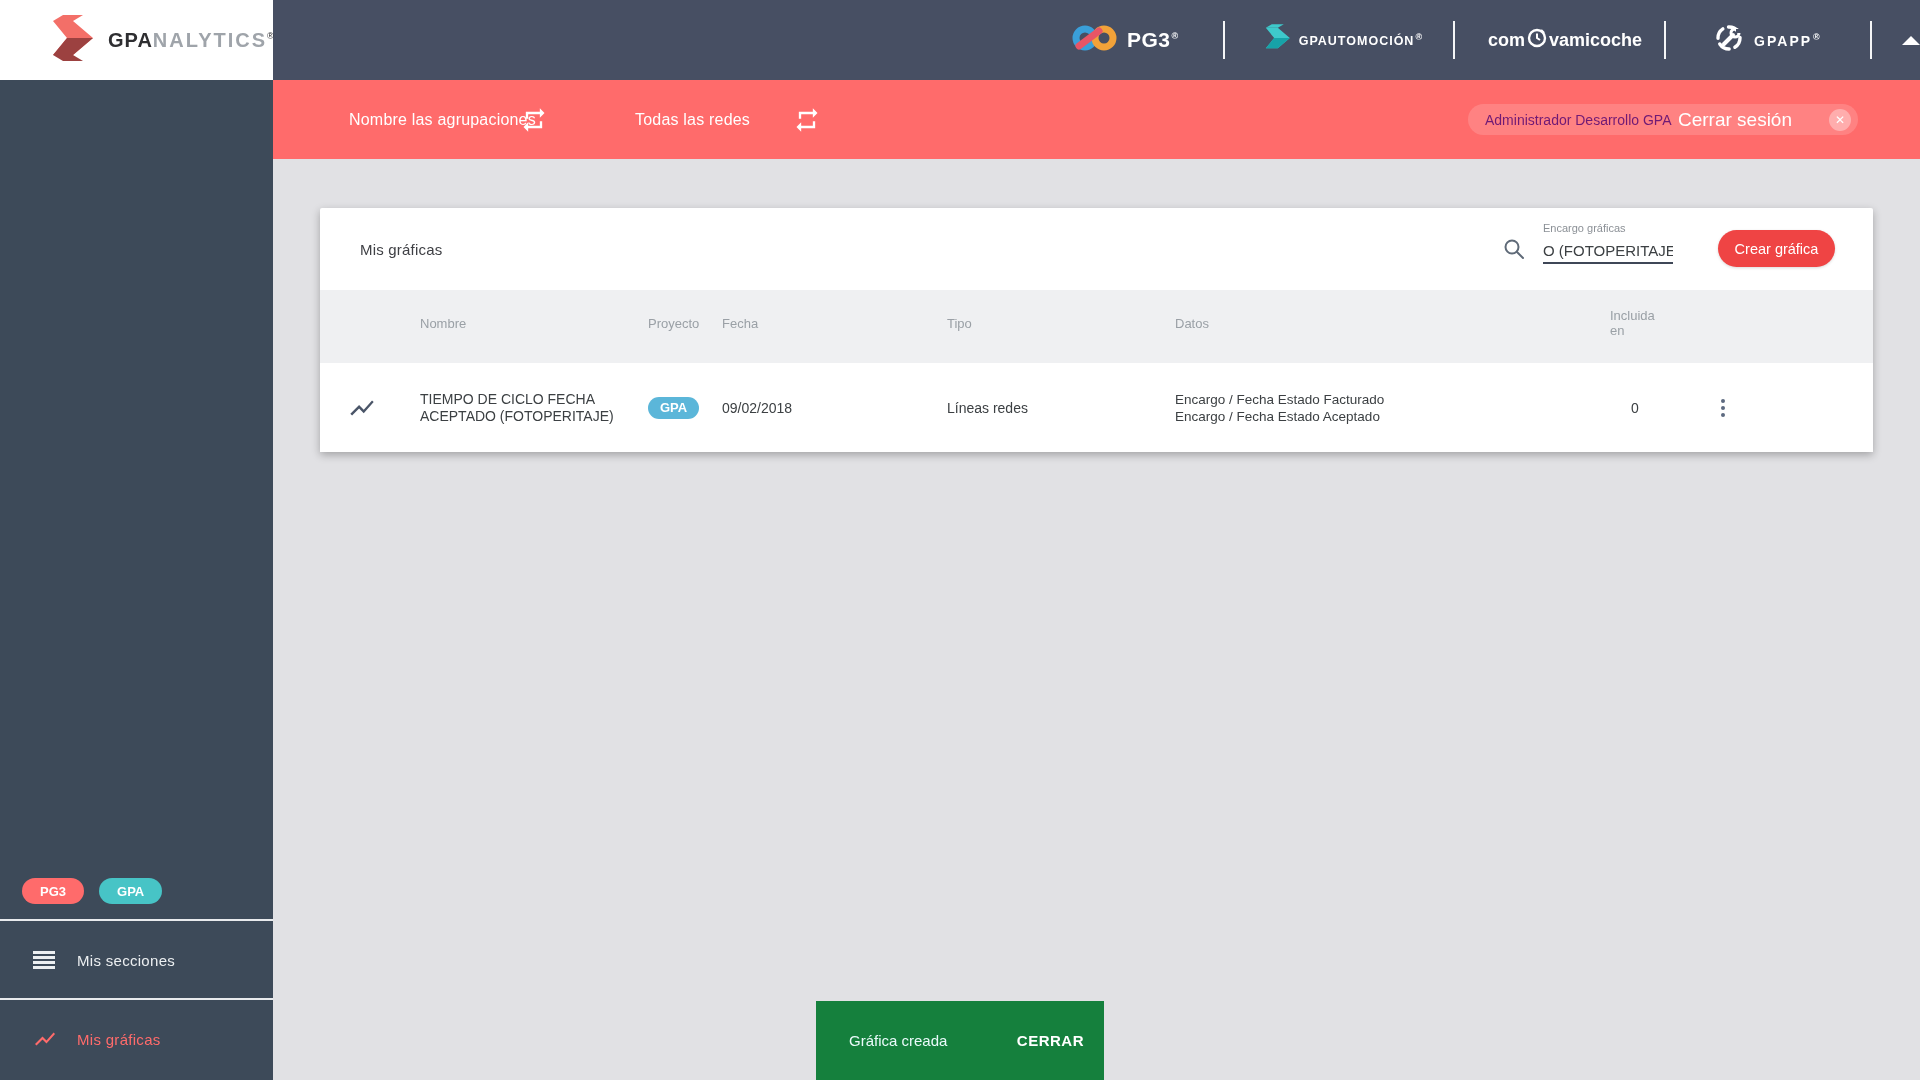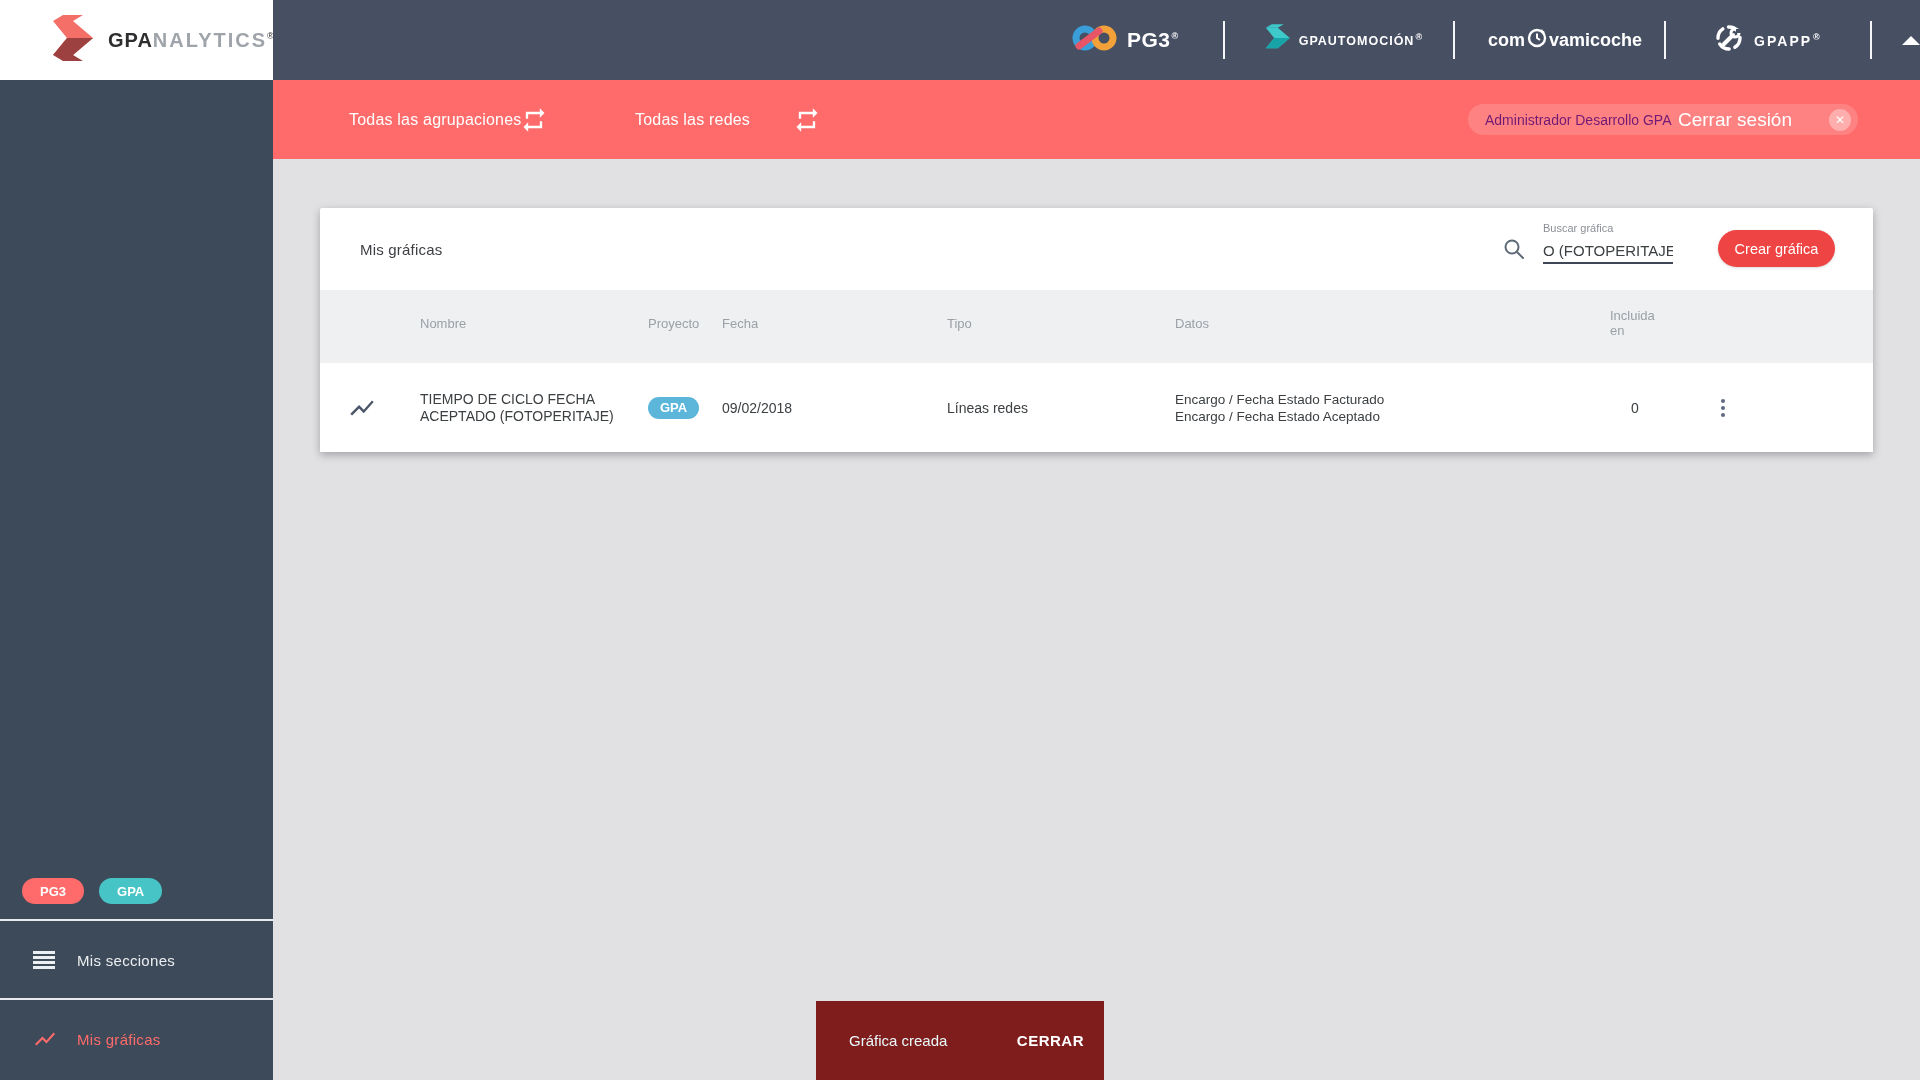--- a/index.html
+++ b/index.html
@@ -90,21 +90,21 @@
   .col-incl  { left:1290px; width:50px; justify-content:center; }
   .col-menu  { left:1388px; width:30px; justify-content:center; cursor:pointer; }
   .name-text { font-size:14px; line-height:17px; color:#3c4043; }
   .proj-badge { background:#5bb6d9; color:#fff; font-weight:bold; font-size:13px;
                 height:22px; border-radius:11px; padding:0 12px; display:flex; align-items:center; }
   .data-lines { font-size:13.5px; line-height:17px; color:#3c4043; }
   .dots { display:flex; flex-direction:column; gap:3px; }
   .dots i { width:4px; height:4px; border-radius:50%; background:#5d6a80; }
 
   
-  .snackbar { position:absolute; left:816px; top:1001px; width:288px; height:79px; background:#7f1d1d;
+  .snackbar { position:absolute; left:816px; top:1001px; width:288px; height:79px; background:#15803d;
               display:flex; align-items:center; padding:0 14px 0 33px; }
   .snackbar-msg { color:#eafafa; font-size:15px; }
   .snackbar-action { margin-left:auto; color:#ffffff; font-size:15px; font-weight:bold;
                      letter-spacing:.5px; cursor:pointer; background:none; border:none;
                      font-family:"Liberation Sans",sans-serif; }
 </style>
 </head>
 <body>
 
 <div class="top-header">
@@ -208,21 +208,21 @@
     <span class="side-icon">
       <svg width="24" height="24" viewBox="0 0 24 24">
           <path d="M3.5 18.49l6-6.01 4 4L22 6.92l-1.41-1.41-7.09 7.97-4-4L2 16.99z" fill="#ff6b6b"></path>
         </svg>
     </span>
     <span class="side-label">Mis gráficas</span>
   </div>
 </div>
 
 <div class="filter-bar">
-  <div class="filter-label" style="left:76px;">Todas las agrupaciones</div>
+  <div class="filter-label" style="left:76px;">Nombre las agrupaciones</div>
   <div class="repeat-btn" style="left:247px;">
     <svg width="28" height="28" viewBox="0 0 24 24">
         <path d="M7 7h10v3l4-4-4-4v3H5v6h2V7zm10 10H7v-3l-4 4 4 4v-3h12v-6h-2v4z" fill="#ffffff"></path>
       </svg>
   </div>
 
   <div class="filter-label" style="left:362px;">Todas las redes</div>
   <div class="repeat-btn" style="left:520px;">
     <svg width="28" height="28" viewBox="0 0 24 24">
         <path d="M7 7h10v3l4-4-4-4v3H5v6h2V7zm10 10H7v-3l-4 4 4 4v-3h12v-6h-2v4z" fill="#ffffff"></path>
@@ -242,21 +242,21 @@
 
   <div class="card-header">
     <div class="card-title">Mis gráficas</div>
 
     <span class="search-icon-wrap">
       <svg width="24" height="24" viewBox="0 0 24 24">
         <circle cx="10" cy="10" r="6.5" fill="none" stroke="#5f6a78" stroke-width="2"></circle>
         <path d="M15 15 L21 21" stroke="#5f6a78" stroke-width="2" stroke-linecap="round"></path>
       </svg>
     </span>
-    <label class="search-label">Buscar gráfica</label>
+    <label class="search-label">Encargo gráficas</label>
     <input class="search-input" type="text" autofocus="" value="O (FOTOPERITAJE)" style="">
     <button class="create-btn">Crear gráfica</button>
   </div>
 
   <div class="thead">
     <div class="th col-name">Nombre</div>
     <div class="th col-proj">Proyecto</div>
     <div class="th col-date">Fecha</div>
     <div class="th col-type">Tipo</div>
     <div class="th col-data">Datos</div>

